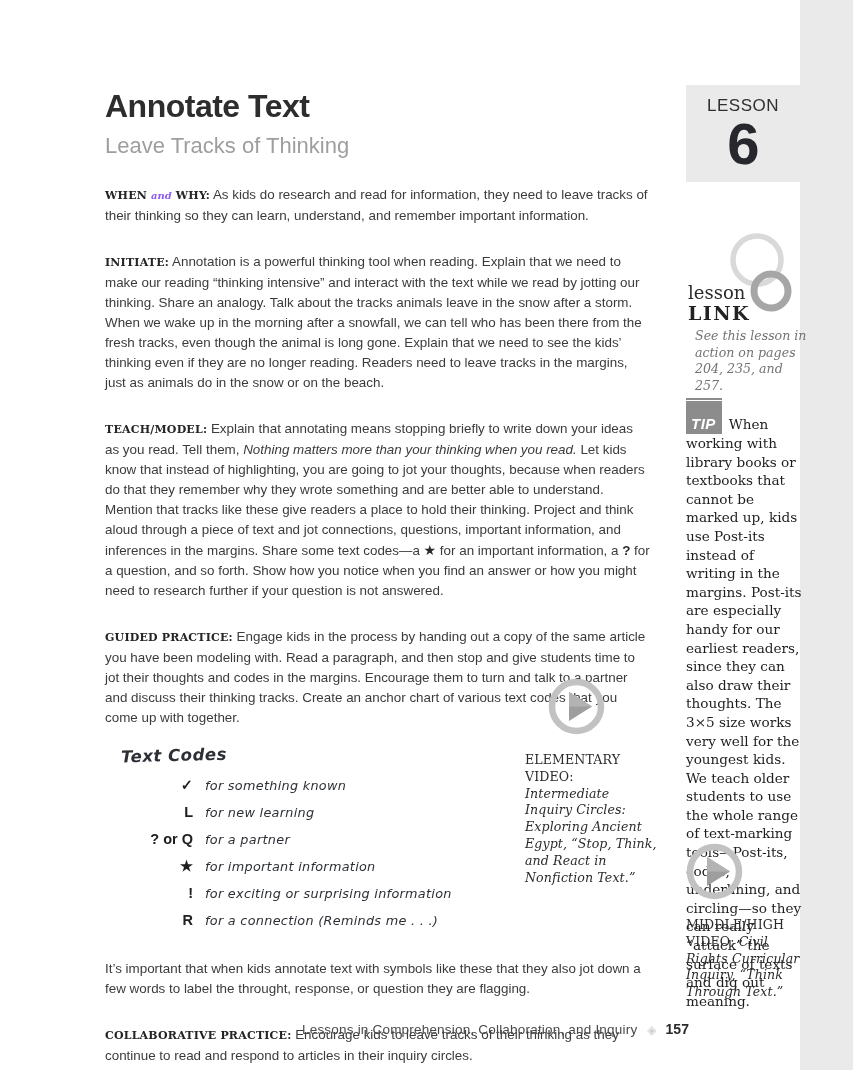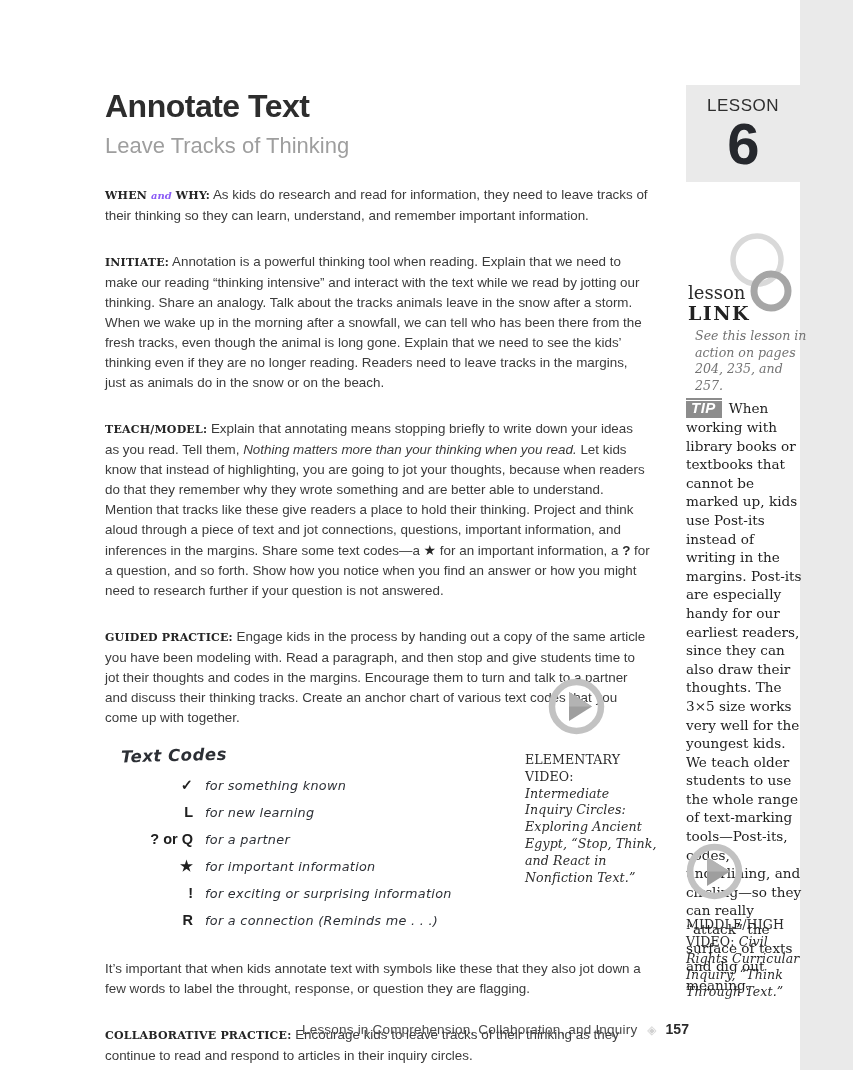--- a/index.html
+++ b/index.html
@@ -77,21 +77,21 @@
   .link-word2 { position:absolute; left:2px; top:70px; font-family:"DejaVu Serif",serif; font-size:19px; font-weight:bold; letter-spacing:1.5px; color:#222; }
   .link-caption {
     position:absolute; left:2px; top:96px; width:116px;
     font-family:"DejaVu Serif",serif; font-style:italic; font-size:12.6px; line-height:16.6px; color:#737373;margin-left:7px;
   }
 
   .tip { position:absolute; left:686px; top:398px; width:120px;
     font-family:"DejaVu Serif",serif; font-size:13.6px; line-height:18.6px; color:#1e1e1e; }
   .tip-badge {
     display:inline-block; background:#8c8c8c; color:#ffffff; font-family:"Liberation Sans",sans-serif;
-    font-weight:bold; font-style:italic; font-size:15px; padding:1px 6px 2px 5px; margin-right:7px;
+    font-weight:bold; font-style:italic; font-size:15px; padding:17px 6px 2px 5px; margin-right:7px;
     letter-spacing:0.5px; line-height:17px;
     background:linear-gradient(to bottom, #8c8c8c 2px, #ffffff 2px, #ffffff 3px, #8c8c8c 3px);
   }
 
   
   .footer { position:absolute; left:302px; top:1021px; display:flex; align-items:baseline; white-space:nowrap; }
   .footer-text { font-size:13.5px; color:#4a4a4a; letter-spacing:0.2px; }
   .footer-diamond { font-size:12px; color:#d0d0d0; margin:0 9px 0 10px; }
   .footer-page { font-size:14px; font-weight:bold; color:#2a2a2a; }
 </style>

